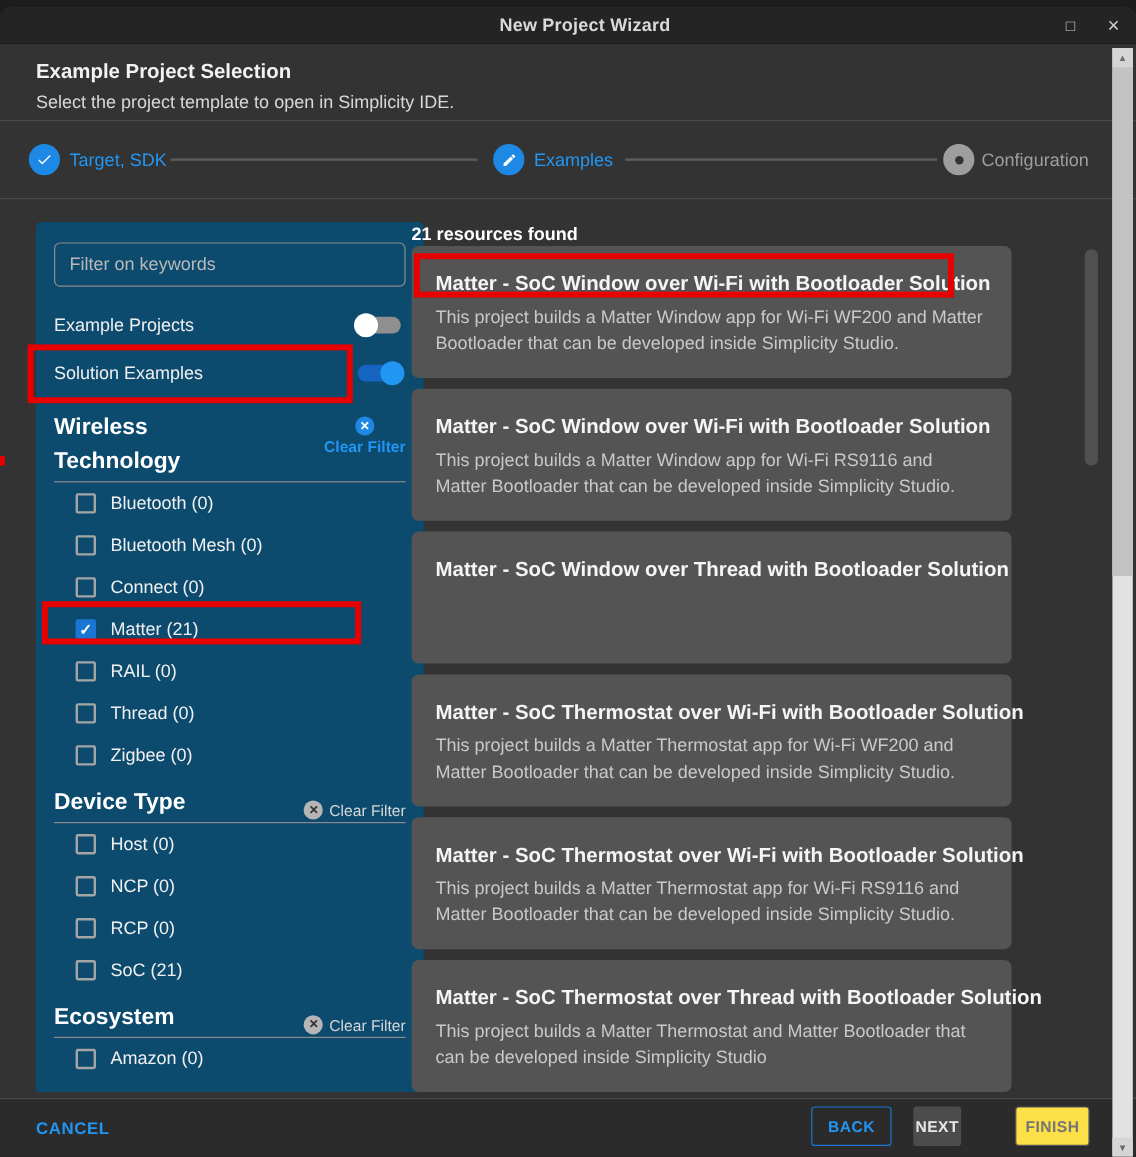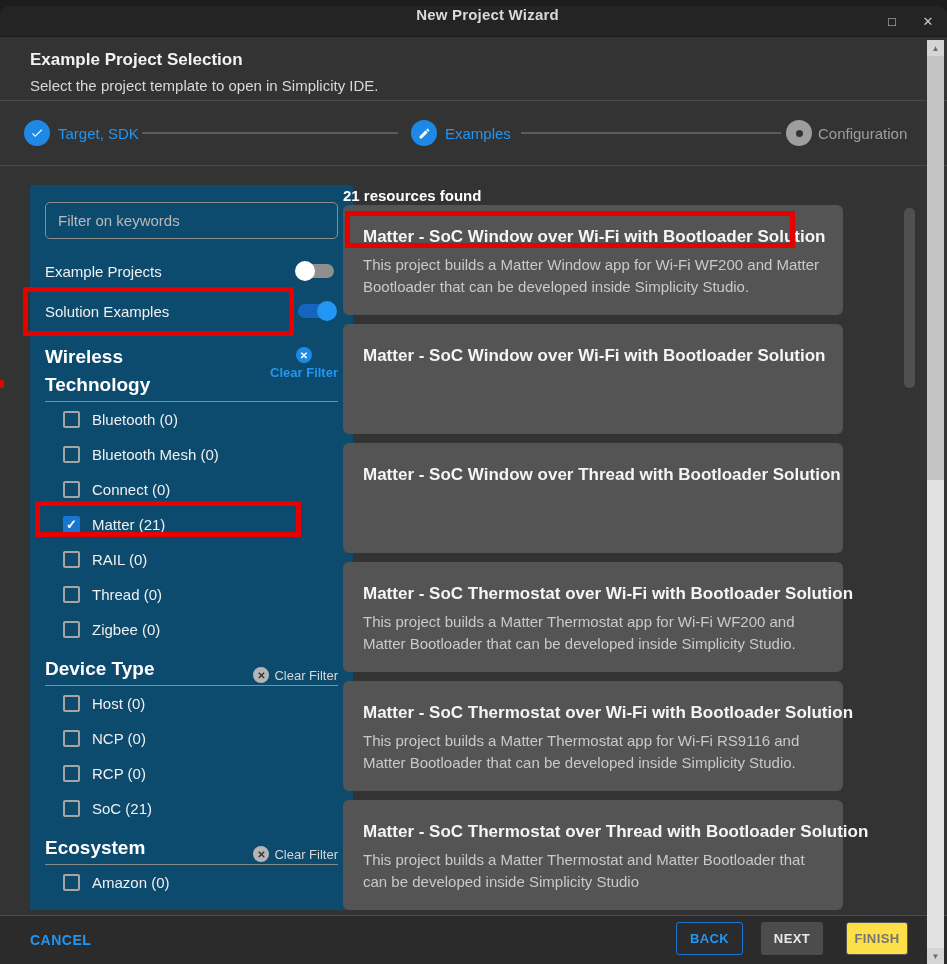--- a/index.html
+++ b/index.html
@@ -5,21 +5,21 @@
   * { margin:0; padding:0; box-sizing:border-box; }
   html,body { background:#1d1d1d; }
   body { font-family:"Liberation Sans", sans-serif; }
   #stage { position:relative; width:947px; height:964px; overflow:hidden; background:#1d1d1d; }
 
   
   .window { position:absolute; left:0; top:6px; width:947px; height:958px;
             background:#333333; border-radius:10px 10px 0 0; }
   .titlebar { position:absolute; left:0; top:0; width:100%; height:31px;
               background:#242424; border-radius:10px 10px 0 0;
-              display:flex; justify-content:center;
+              display:flex; align-items:center; justify-content:center;
               border-bottom:1px solid #1a1a1a;padding-left:28px; }
   .titlebar .title { color:#d9d9d9; font-size:15px; font-weight:bold; letter-spacing:.2px; }
   .win-btns { position:absolute; right:10px; top:0; height:31px; display:flex; align-items:center; gap:18px; }
   .win-btn { color:#c9c9c9; font-size:13px; width:18px; text-align:center; cursor:default; }
 
   
   .hdr-title { position:absolute; left:30px; top:44px; color:#f2f2f2; font-size:17px; font-weight:bold; }
   .hdr-sub   { position:absolute; left:30px; top:71px; color:#d8d8d8; font-size:15px; }
   .sep { position:absolute; left:0; width:947px; height:1px; background:#494949; }
 
@@ -90,21 +90,21 @@
 
   
   .footer { position:absolute; left:0; top:915px; width:947px; height:49px;
             background:#2b2b2b; border-top:1px solid #4b4b4b; z-index:5; }
   .cancel-link { position:absolute; left:30px; top:16px; color:#2196f3; font-size:14px;
                  font-weight:bold; letter-spacing:.5px; }
   .btn { position:absolute; top:6px; height:33px; border-radius:3px; font-size:13px; font-weight:bold;
          display:flex; align-items:center; justify-content:center; letter-spacing:.4px;
          font-family:"Liberation Sans",sans-serif; }
   .btn.back   { left:676px; width:67px; background:transparent; border:1px solid #1976d2; color:#2196f3; }
-  .btn.next   { left:761px; width:62px; background:#4c4c4c; border:none; color:#e8e8e8; }
+  .btn.next   { left:761px; width:40px; background:#4c4c4c; border:none; color:#e8e8e8; }
   .btn.finish { left:846px; width:62px; background:#fde047; border:1px solid #555555; color:#757575; }
 
   
   .outer-scroll { position:absolute; left:927px; top:40px; width:17px; height:924px;
                   background:#e2e2e2; z-index:9; }
   .outer-thumb { position:absolute; left:0; top:16px; width:17px; height:424px; background:#c3c3c3; }
   .scroll-arrow { position:absolute; left:0; width:17px; height:16px; color:#6b6b6b; font-size:8px;
                   display:flex; align-items:center; justify-content:center; background:#d5d5d5; }
   .scroll-arrow.up { top:0; }
   .scroll-arrow.down { bottom:0; }
@@ -253,20 +253,21 @@
   </div>
 
   <div class="results-count">21 resources found</div>
   <div class="cards">
     <div class="card">
       <div class="card-title">Matter - SoC Window over Wi-Fi with Bootloader Solution</div>
       <div class="card-desc">This project builds a Matter Window app for Wi-Fi WF200 and Matter Bootloader that can be developed inside Simplicity Studio.</div>
     </div>
     <div class="card">
       <div class="card-title">Matter - SoC Window over Wi-Fi with Bootloader Solution</div>
+      <div class="card-desc">This project builds a Matter Window app for Wi-Fi RS9116 and Matter Bootloader that can be developed inside Simplicity Studio.</div>
     </div>
     <div class="card">
       <div class="card-title">Matter - SoC Window over Thread with Bootloader Solution</div>
     </div>
     <div class="card">
       <div class="card-title">Matter - SoC Thermostat over Wi-Fi with Bootloader Solution</div>
       <div class="card-desc">This project builds a Matter Thermostat app for Wi-Fi WF200 and Matter Bootloader that can be developed inside Simplicity Studio.</div>
     </div>
     <div class="card">
       <div class="card-title">Matter - SoC Thermostat over Wi-Fi with Bootloader Solution</div>

